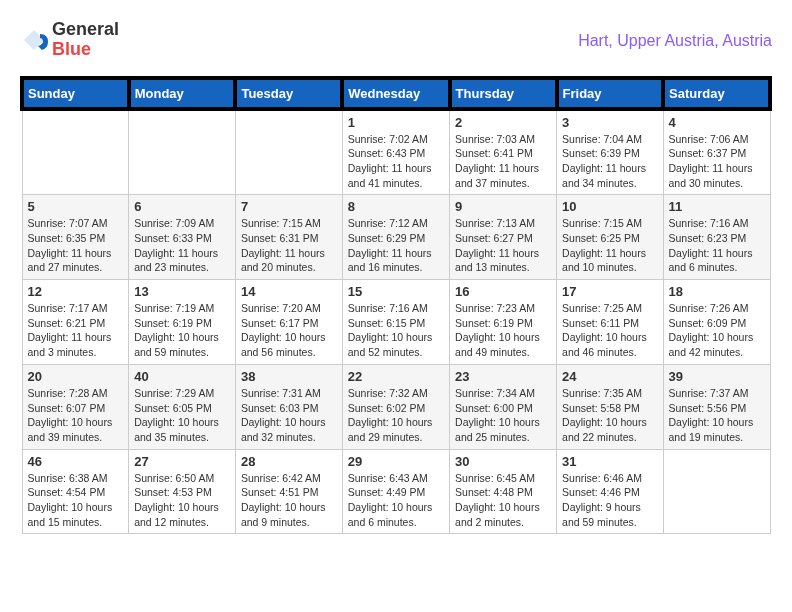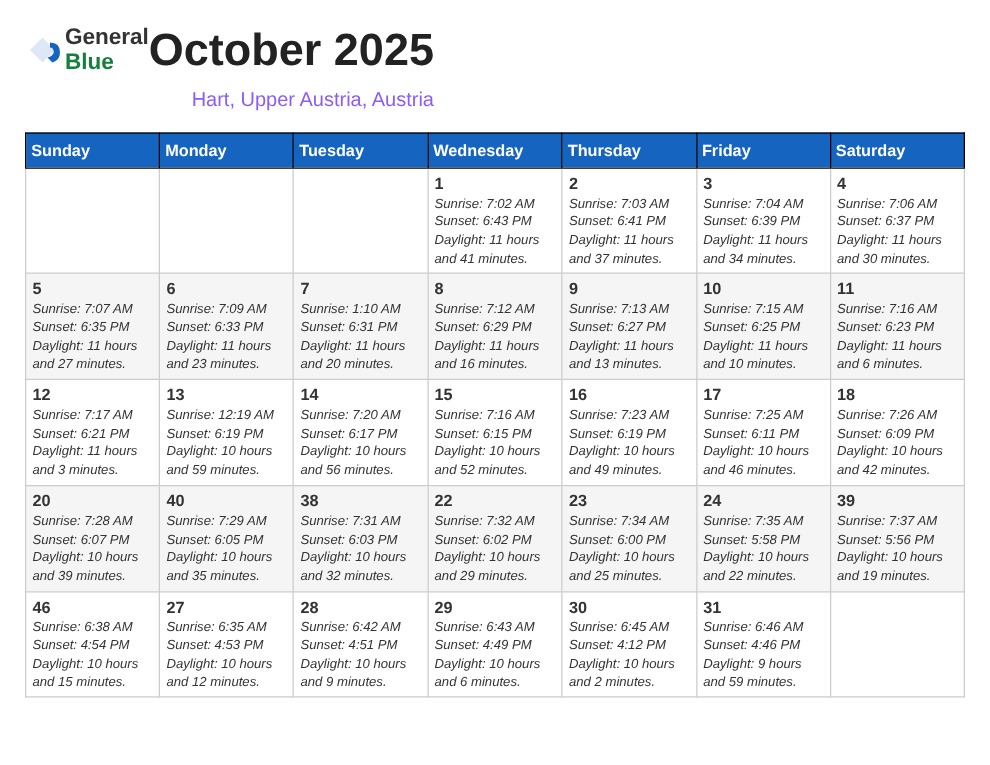--- a/index.html
+++ b/index.html
@@ -5,35 +5,36 @@
     * { box-sizing: border-box; margin: 0; padding: 0; }
     body {
       font-family: Arial, sans-serif;
       background: #fff;
       width: 792px;
       min-height: 612px;
       padding: 20px;
     }
     .header {
       display: flex;
+      justify-content: space-between;
       align-items: flex-start;
       margin-bottom: 16px;
     }
     .logo {
       display: flex;
       align-items: center;
       gap: 4px;
     }
     .logo-text {
       font-size: 18px;
       font-weight: bold;
       line-height: 1.1;
     }
     .logo-text .general { color: #333; }
-    .logo-text .blue { color: #15803d; }
+    .logo-text .blue { color: #ef4444; }
     .logo-icon {
       width: 28px;
       height: 28px;
     }
     .title-block {
       text-align: right;
     }
     .month-title {
       font-size: 36px;
       font-weight: bold;
@@ -49,21 +50,21 @@
       width: 100%;
       border-collapse: collapse;
       border: 1px solid #ccc;
     }
     .calendar th {
       background: #1565c0;
       color: #fff;
       padding: 6px 4px;
       font-size: 13px;
       text-align: left;
-      border: 1px solid #000000;
+      border: 4px solid #000000;
       font-weight: bold;
     }
     .calendar td {
       vertical-align: top;
       border: 1px solid #ccc;
       padding: 4px 5px;
       width: 108px;
       min-height: 80px;
       font-size: 11px;
       color: #333;
@@ -75,42 +76,40 @@
     .day-number {
       font-size: 13px;
       font-weight: bold;
       display: block;
       margin-bottom: 2px;
     }
     .cell-content {
       font-size: 10.5px;
       line-height: 1.4;
       color: #333;
-      font-style: italic;
     }
     .empty-cell {
       background: #fff !important;
     }
   </style>
 </head>
 <body>
 
 <div class="header">
   <div class="logo">
     <svg class="logo-icon" viewBox="0 0 28 28" xmlns="http://www.w3.org/2000/svg">
       <path d="M14 4 L24 14 L14 24 L4 14 Z" fill="#1565c0" opacity="0.15"></path>
       <path d="M20 8 Q28 8 28 16 Q28 22 22 24 L18 20 Q22 19 23 16 Q23 12 20 12 Z" fill="#1565c0"></path>
     </svg>
     <div class="logo-text">
       <div class="general">General</div>
       <div class="blue">Blue</div>
     </div>
   </div>
   <div class="title-block">
-    <div class="month-title">October 2025</div>
     <div class="location">Hart, Upper Austria, Austria</div>
   </div>
 </div>
 
 <table class="calendar">
   <thead>
     <tr>
     <th>Sunday</th>
         <th>Monday</th>
         <th>Tuesday</th>
@@ -158,21 +157,21 @@
 Daylight: 11 hours and 27 minutes.</div>
         </td>
         <td>
           <span class="day-number">6</span>
           <div class="cell-content">Sunrise: 7:09 AM
 Sunset: 6:33 PM
 Daylight: 11 hours and 23 minutes.</div>
         </td>
         <td>
           <span class="day-number">7</span>
-          <div class="cell-content">Sunrise: 1:10 AM
+          <div class="cell-content">Sunrise: 7:15 AM
 Sunset: 6:31 PM
 Daylight: 11 hours and 20 minutes.</div>
         </td>
         <td>
           <span class="day-number">8</span>
           <div class="cell-content">Sunrise: 7:12 AM
 Sunset: 6:29 PM
 Daylight: 11 hours and 16 minutes.</div>
         </td>
         <td>
@@ -196,21 +195,21 @@
       </tr>
       <tr>
         <td>
           <span class="day-number">12</span>
           <div class="cell-content">Sunrise: 7:17 AM
 Sunset: 6:21 PM
 Daylight: 11 hours and 3 minutes.</div>
         </td>
         <td>
           <span class="day-number">13</span>
-          <div class="cell-content">Sunrise: 12:19 AM
+          <div class="cell-content">Sunrise: 7:19 AM
 Sunset: 6:19 PM
 Daylight: 10 hours and 59 minutes.</div>
         </td>
         <td>
           <span class="day-number">14</span>
           <div class="cell-content">Sunrise: 7:20 AM
 Sunset: 6:17 PM
 Daylight: 10 hours and 56 minutes.</div>
         </td>
         <td>
@@ -284,40 +283,40 @@
       </tr>
       <tr>
         <td>
           <span class="day-number">46</span>
           <div class="cell-content">Sunrise: 6:38 AM
 Sunset: 4:54 PM
 Daylight: 10 hours and 15 minutes.</div>
         </td>
         <td>
           <span class="day-number">27</span>
-          <div class="cell-content">Sunrise: 6:35 AM
+          <div class="cell-content">Sunrise: 6:50 AM
 Sunset: 4:53 PM
 Daylight: 10 hours and 12 minutes.</div>
         </td>
         <td>
           <span class="day-number">28</span>
           <div class="cell-content">Sunrise: 6:42 AM
 Sunset: 4:51 PM
 Daylight: 10 hours and 9 minutes.</div>
         </td>
         <td>
           <span class="day-number">29</span>
           <div class="cell-content">Sunrise: 6:43 AM
 Sunset: 4:49 PM
 Daylight: 10 hours and 6 minutes.</div>
         </td>
         <td>
           <span class="day-number">30</span>
           <div class="cell-content">Sunrise: 6:45 AM
-Sunset: 4:12 PM
+Sunset: 4:48 PM
 Daylight: 10 hours and 2 minutes.</div>
         </td>
         <td>
           <span class="day-number">31</span>
           <div class="cell-content">Sunrise: 6:46 AM
 Sunset: 4:46 PM
 Daylight: 9 hours and 59 minutes.</div>
         </td>
         <td class="empty-cell"></td>
       </tr>

